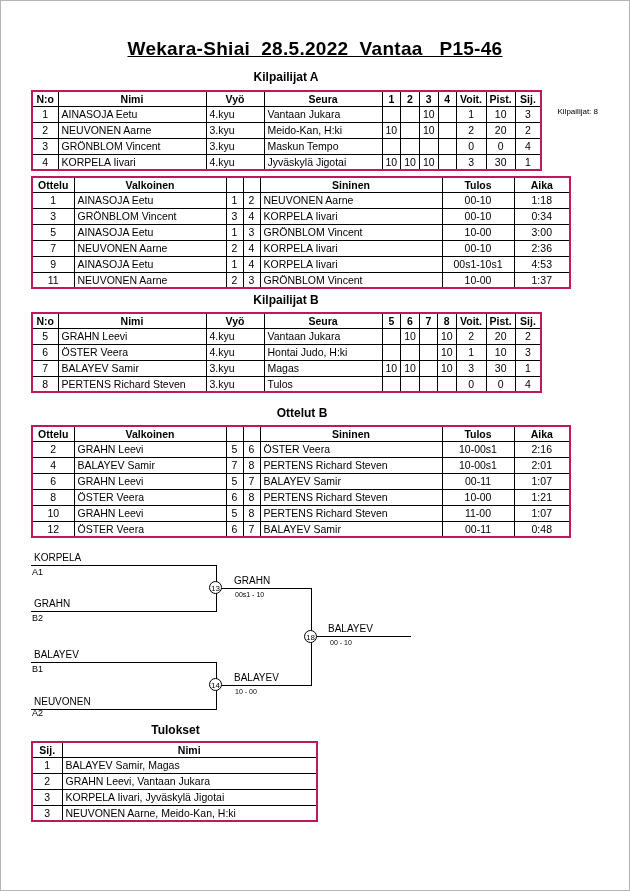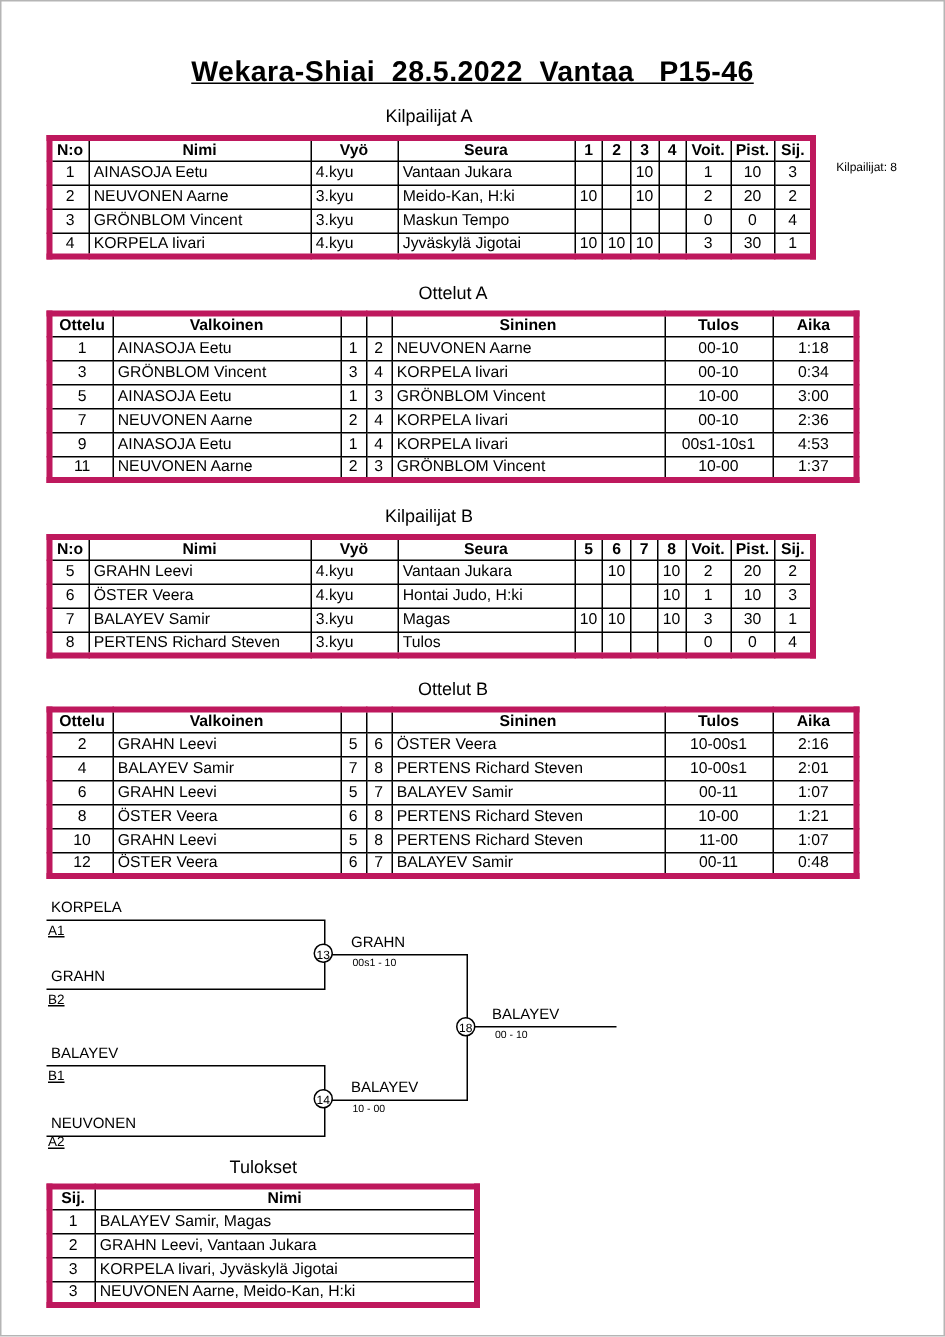--- a/index.html
+++ b/index.html
@@ -13,55 +13,55 @@
   .page { position:relative; width:100%; height:100%; }
 
   .title {
     text-align:center; font-size:19px; font-weight:bold;
     margin-top:37px; line-height:22px; white-space:pre; letter-spacing:.3px;text-decoration:underline;
   }
   .competitors-note {
     position:absolute; top:69px; right:31px; font-size:8px;
   }
   .sec-heading {
-    font-weight:normal; font-size:12px; line-height:14px;
+    font-weight:bold; font-size:12px; line-height:14px;
     text-align:center; margin-left:30px;
   }
   .h-k { width:510px; margin-top:10px; }
-  .h-k2 { width:510px; margin-top:15px; }
+  .h-k2 { width:510px; margin-top:4px; }
   .h-o { width:542px; margin-top:15px; }
   .h-o2 { width:542px; margin-top:13px; }
   .h-r { width:289px; margin-top:3px; }
   .mt-tbl { margin-top:5px; }
   .mt-tbl-a { margin-top:6px; }
   .mt-tbl-r { margin-top:4px; }
 
   table {
     border-collapse:collapse; table-layout:fixed;
-    margin-left:30px; border:4px solid #be185d;
+    margin-left:30px; border:2px solid #be185d;
   }
   th, td {
     border:1px solid #000; font-size:10.5px;
     padding:0 3px; overflow:hidden; white-space:nowrap;
   }
   th { font-weight:bold; text-align:center; height:15px; }
   td { height:16px; text-align:left; }
 
   .tk td:nth-child(1),
   .tk td:nth-child(n+5) { text-align:center; }
   .to td:nth-child(1),
   .to td:nth-child(3),
   .to td:nth-child(4),
   .to td:nth-child(6),
   .to td:nth-child(7) { text-align:center; }
   .trz td:nth-child(1) { text-align:center; }
 
   .bracket { position:relative; height:172px; margin-top:10px; width:630px; }
   .b-name  { position:absolute; font-size:10px; line-height:12px; }
-  .b-seed  { position:absolute; font-size:9px;  line-height:10px;text-decoration:underline; }
+  .b-seed  { position:absolute; font-size:9px;  line-height:10px; }
   .b-win   { position:absolute; font-size:10px; line-height:12px; }
   .b-score { position:absolute; font-size:7px;  line-height:8px; }
   .b-line  { position:absolute; height:1px; background:#000; }
   .b-vline { position:absolute; width:1px;  background:#000; }
   .b-circle{
     position:absolute; width:13px; height:13px; border:1px solid #000;
     border-radius:50%; background:#fff; font-size:8px; line-height:13px;
     text-align:center; z-index:2;
   }
 </style>
@@ -153,21 +153,20 @@
           <td>10</td>
           <td>10</td>
           <td></td>
           <td>3</td>
           <td>30</td>
           <td>1</td>
         </tr>
       </tbody>
     </table>
 
-  <div class="sec-heading h-o">Ottelut A</div>
   <table class="to mt-tbl">
     <colgroup>
       <col style="width:42px">
         <col style="width:152px">
         <col style="width:17px">
         <col style="width:17px">
       <col style="width:182px">
         <col style="width:72px">
         <col style="width:56px">
     </colgroup>

